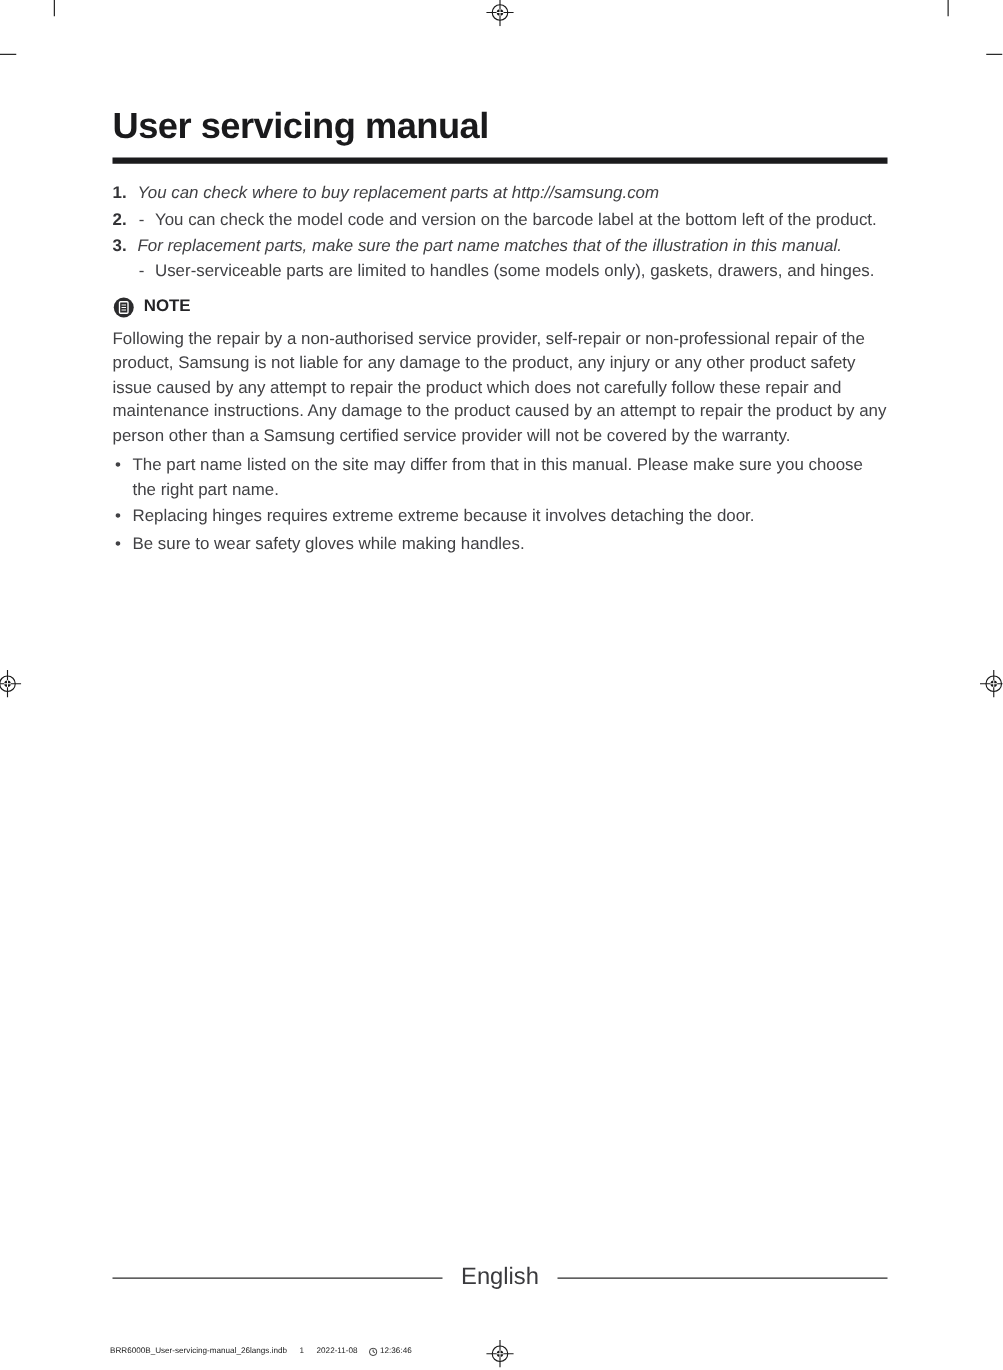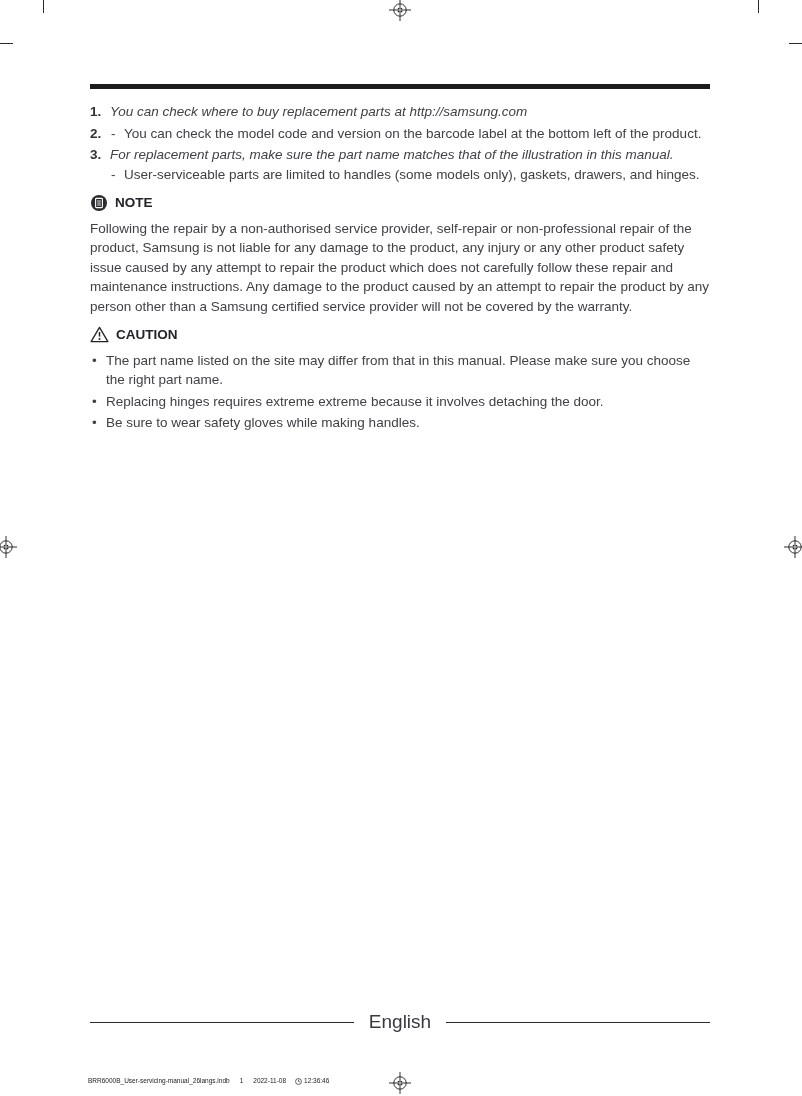--- a/index.html
+++ b/index.html
@@ -49,21 +49,21 @@
   }
   .step { display: flex; margin-bottom: 2px; }
   .step-num { flex: none; width: 20px; font-weight: 700; color: #333336; }
   .step-body { flex: 1; }
   .step-body p { margin: 0; font-style: italic; }
   .substep { display: flex; }
   .dash-marker { flex: none; width: 13px; padding-left: 1px; }
   .substep-text { flex: 1; }
   .section-head {
     display: flex;
-    align-items: center;
+    align-items: flex-end;
     gap: 7px;
     margin: 9px 0 6px 0;
     font-weight: 700;
     font-size: 13.5px;
     color: #232326;
   }
   .section-head svg { flex: none; }
   .para { margin: 0; }
   .caution-list { margin-top: 4px; }
   .bullet { display: flex; margin-bottom: 2px; }
@@ -132,20 +132,21 @@
   <svg class="reg-mark reg-right" width="22" height="22" viewBox="0 0 22 22">
     <line x1="11" y1="0" x2="11" y2="22" stroke="#1a1a1a" stroke-width="0.9"></line>
     <line x1="0" y1="11" x2="22" y2="11" stroke="#1a1a1a" stroke-width="0.9"></line>
     <circle cx="11" cy="11" r="6.2" fill="none" stroke="#1a1a1a" stroke-width="0.9"></circle>
     <circle cx="11" cy="11" r="2.6" fill="#1a1a1a"></circle>
     <line x1="11" y1="8.2" x2="11" y2="13.8" stroke="#ffffff" stroke-width="0.8"></line>
     <line x1="8.2" y1="11" x2="13.8" y2="11" stroke="#ffffff" stroke-width="0.8"></line>
   </svg>
 
   <main class="content">
+    <h1 class="title">User servicing manual</h1>
     <div class="title-rule"></div>
 
     <div class="steps">
 
       <div class="step">
         <span class="step-num">1.</span>
         <div class="step-body">
           <p>You can check where to buy replacement parts at http://samsung.com</p>
         </div>
       </div>
@@ -178,28 +179,20 @@
         <circle cx="9" cy="9" r="8" fill="#2b2b2d"></circle>
         <rect x="5.6" y="4.4" width="6.8" height="9.2" rx="0.8" fill="none" stroke="#ffffff" stroke-width="1.1"></rect>
         <line x1="7.2" y1="7" x2="10.8" y2="7" stroke="#ffffff" stroke-width="0.9"></line>
         <line x1="7.2" y1="9" x2="10.8" y2="9" stroke="#ffffff" stroke-width="0.9"></line>
         <line x1="7.2" y1="11" x2="10.8" y2="11" stroke="#ffffff" stroke-width="0.9"></line>
       </svg>
       <span>NOTE</span>
     </div>
     <p class="para">Following the repair by a non-authorised service provider, self-repair or non-professional repair of the product, Samsung is not liable for any damage to the product, any injury or any other product safety issue caused by any attempt to repair the product which does not carefully follow these repair and maintenance instructions. Any damage to the product caused by an attempt to repair the product by any person other than a Samsung certified service provider will not be covered by the warranty.</p>
 
-    <div class="section-head">
-      <svg width="19" height="17" viewBox="0 0 19 17">
-        <path d="M9.5 1.4 L17.9 15.6 L1.1 15.6 Z" fill="none" stroke="#222" stroke-width="1.3" stroke-linejoin="round"></path>
-        <line x1="9.5" y1="6" x2="9.5" y2="10.6" stroke="#222" stroke-width="1.5"></line>
-        <circle cx="9.5" cy="13" r="1" fill="#222"></circle>
-      </svg>
-      <span>CAUTION</span>
-    </div>
 
     <div class="caution-list">
       <div class="bullet">
         <span class="bullet-marker">•</span>
         <span class="bullet-text">The part name listed on the site may differ from that in this manual. Please make sure you choose the right part name.</span>
       </div>
       <div class="bullet">
         <span class="bullet-marker">•</span>
         <span class="bullet-text">Replacing hinges requires extreme extreme because it involves detaching the door.</span>
       </div>

